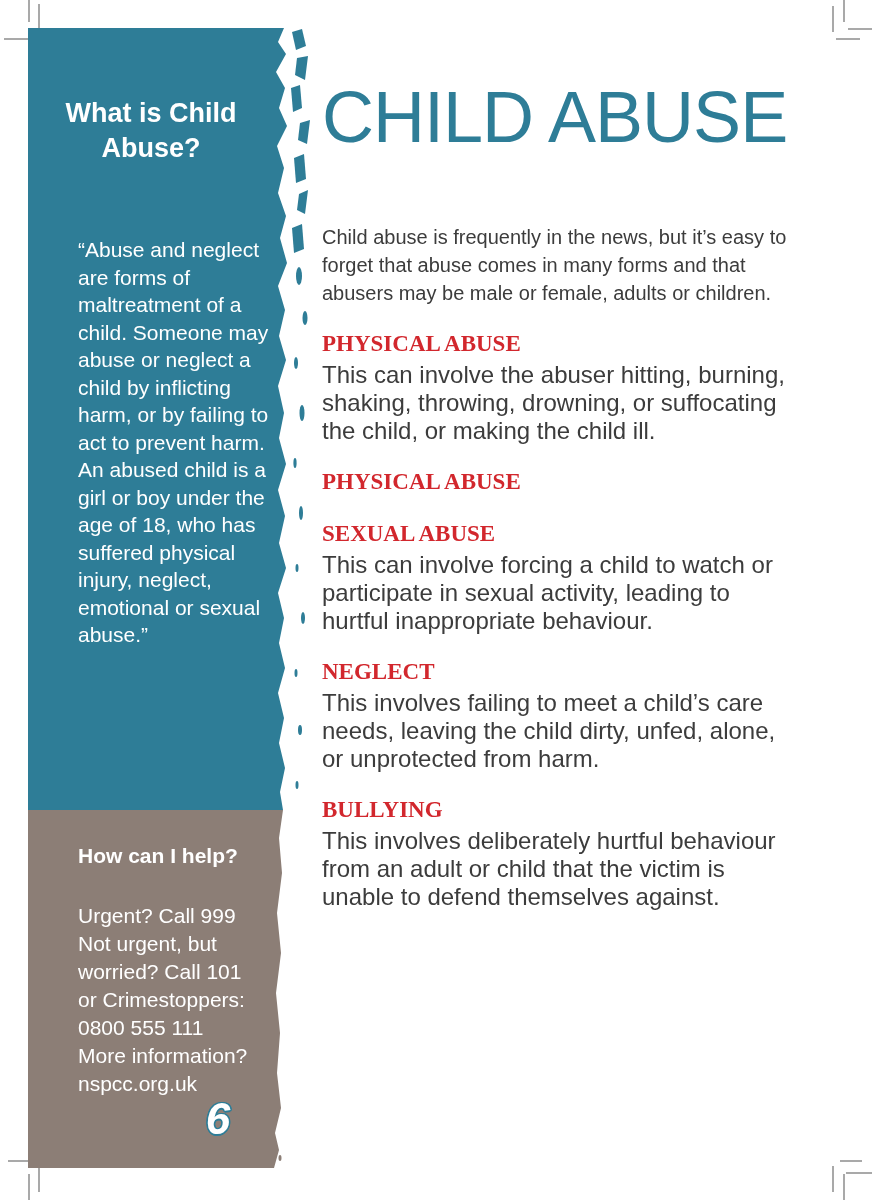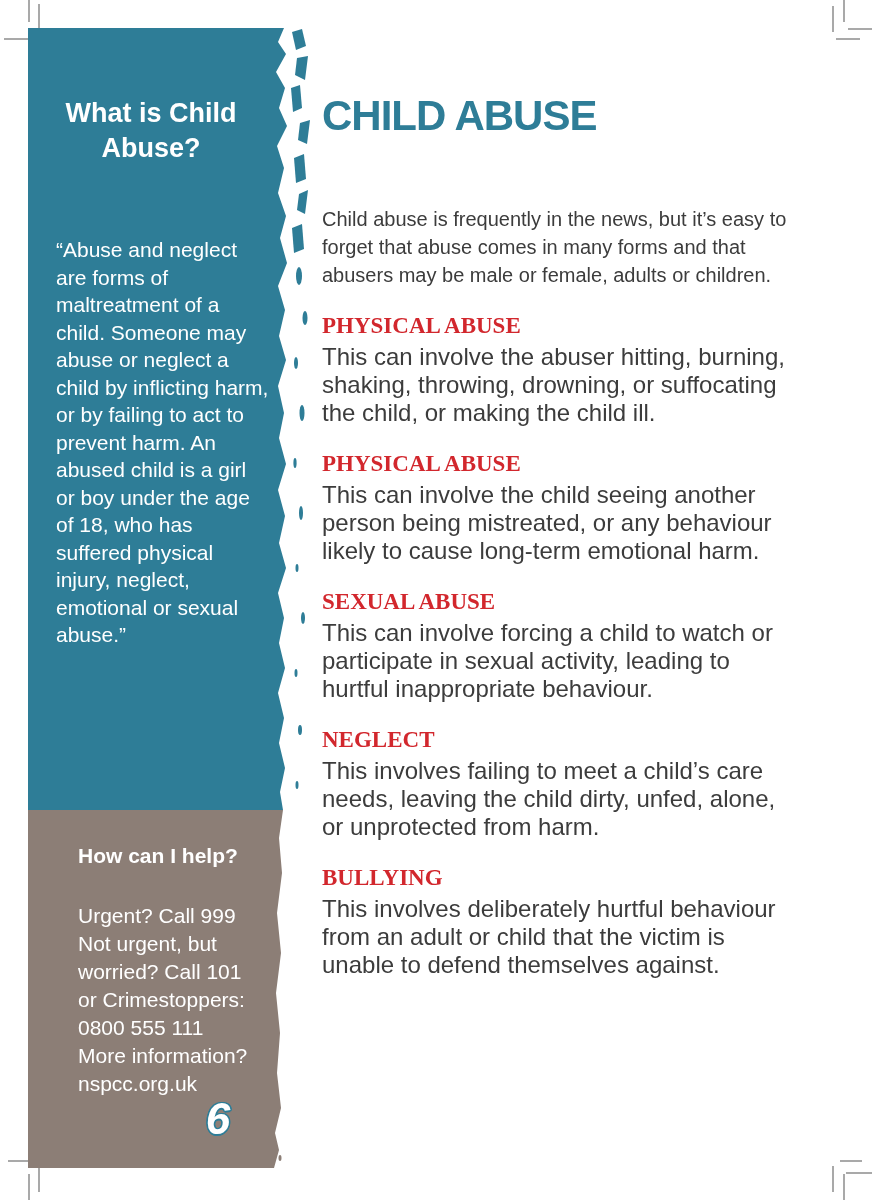--- a/index.html
+++ b/index.html
@@ -13,38 +13,38 @@
   html,body{width:872px;height:1200px;background:#ffffff;overflow:hidden;}
   body{position:relative;font-family:"Liberation Sans",sans-serif;}
 
   
   .sidebar{position:absolute;left:28px;top:28px;width:246px;height:824px;}
   .sidebar-teal{position:absolute;left:0;top:0;width:100%;height:782px;background:var(--teal);}
   .sidebar-brown{position:absolute;left:0;top:782px;width:100%;height:358px;background:var(--brown);}
 
   .sb-heading{position:absolute;left:0;top:68px;width:100%;padding:0 24px;
     color:#fff;font-size:27px;font-weight:bold;line-height:1.3;text-align:center;}
-  .sb-quote{position:absolute;left:0;top:208px;width:100%;padding:0 4px 0 28px;
+  .sb-quote{position:absolute;left:0;top:208px;width:100%;padding:0 4px 0 50px;
     color:#fff;font-size:21px;line-height:27.5px;}
   .help{position:absolute;left:0;top:814px;width:100%;padding:0 4px 0 50px;
     color:#fff;font-size:21px;line-height:28px;}
   .help-heading{font-weight:bold;margin-bottom:32px;}
   .help-line{white-space:nowrap;}
   .page-number{position:absolute;left:150px;top:1066px;width:80px;text-align:center;
     color:#fff;font-size:44px;font-weight:bold;font-style:italic;
     text-shadow:-1.5px 0 0 var(--teal),1.5px 0 0 var(--teal),0 -1.5px 0 var(--teal),
       0 1.5px 0 var(--teal),-1.2px -1.2px 0 var(--teal),1.2px -1.2px 0 var(--teal),
       -1.2px 1.2px 0 var(--teal),1.2px 1.2px 0 var(--teal);}
 
   
   .torn-edge{position:absolute;left:272px;top:28px;width:48px;height:1140px;}
 
   
   .main{position:absolute;left:322px;top:28px;width:478px;}
-  .title{margin-top:65px;color:var(--teal);font-size:42px;font-weight:bold;
+  .title{margin-top:50px;color:var(--teal);font-size:72px;font-weight:normal;
     letter-spacing:-1px;line-height:1.1;}
   .intro{margin-top:66px;color:var(--text);font-size:20px;font-weight:normal;line-height:28px;}
   .section{margin-top:22px;}
   .section-heading{color:var(--red);font-size:23px;font-weight:bold;line-height:30px;font-family:Liberation Serif, serif;}
   .section-body{margin-top:2px;color:var(--text);font-size:24px;line-height:28px;}
 
   
   .crop{position:absolute;background:var(--cropmark);}
   .crop.h{height:1.5px;}
   .crop.v{width:1.5px;}
@@ -120,21 +120,20 @@
 <div class="main">
   <div class="title">CHILD ABUSE</div>
   <div class="intro">Child abuse is frequently in the news, but it’s easy to forget that abuse comes in many forms and that abusers may be male or female, adults or children.</div>
 
   <div class="section">
     <div class="section-heading">PHYSICAL ABUSE</div>
     <div class="section-body">This can involve the abuser hitting, burning, shaking, throwing, drowning, or suffocating the child, or making the child ill.</div>
   </div>
   <div class="section">
     <div class="section-heading">PHYSICAL ABUSE</div>
-    <div class="section-body">This can involve the child seeing another person being mistreated, or any behaviour likely to cause long-term emotional harm.</div>
   </div>
   <div class="section">
     <div class="section-heading">SEXUAL ABUSE</div>
     <div class="section-body">This can involve forcing a child to watch or participate in sexual activity, leading to hurtful inappropriate behaviour.</div>
   </div>
   <div class="section">
     <div class="section-heading">NEGLECT</div>
     <div class="section-body">This involves failing to meet a child’s care needs, leaving the child dirty, unfed, alone, or unprotected from harm.</div>
   </div>
   <div class="section">

